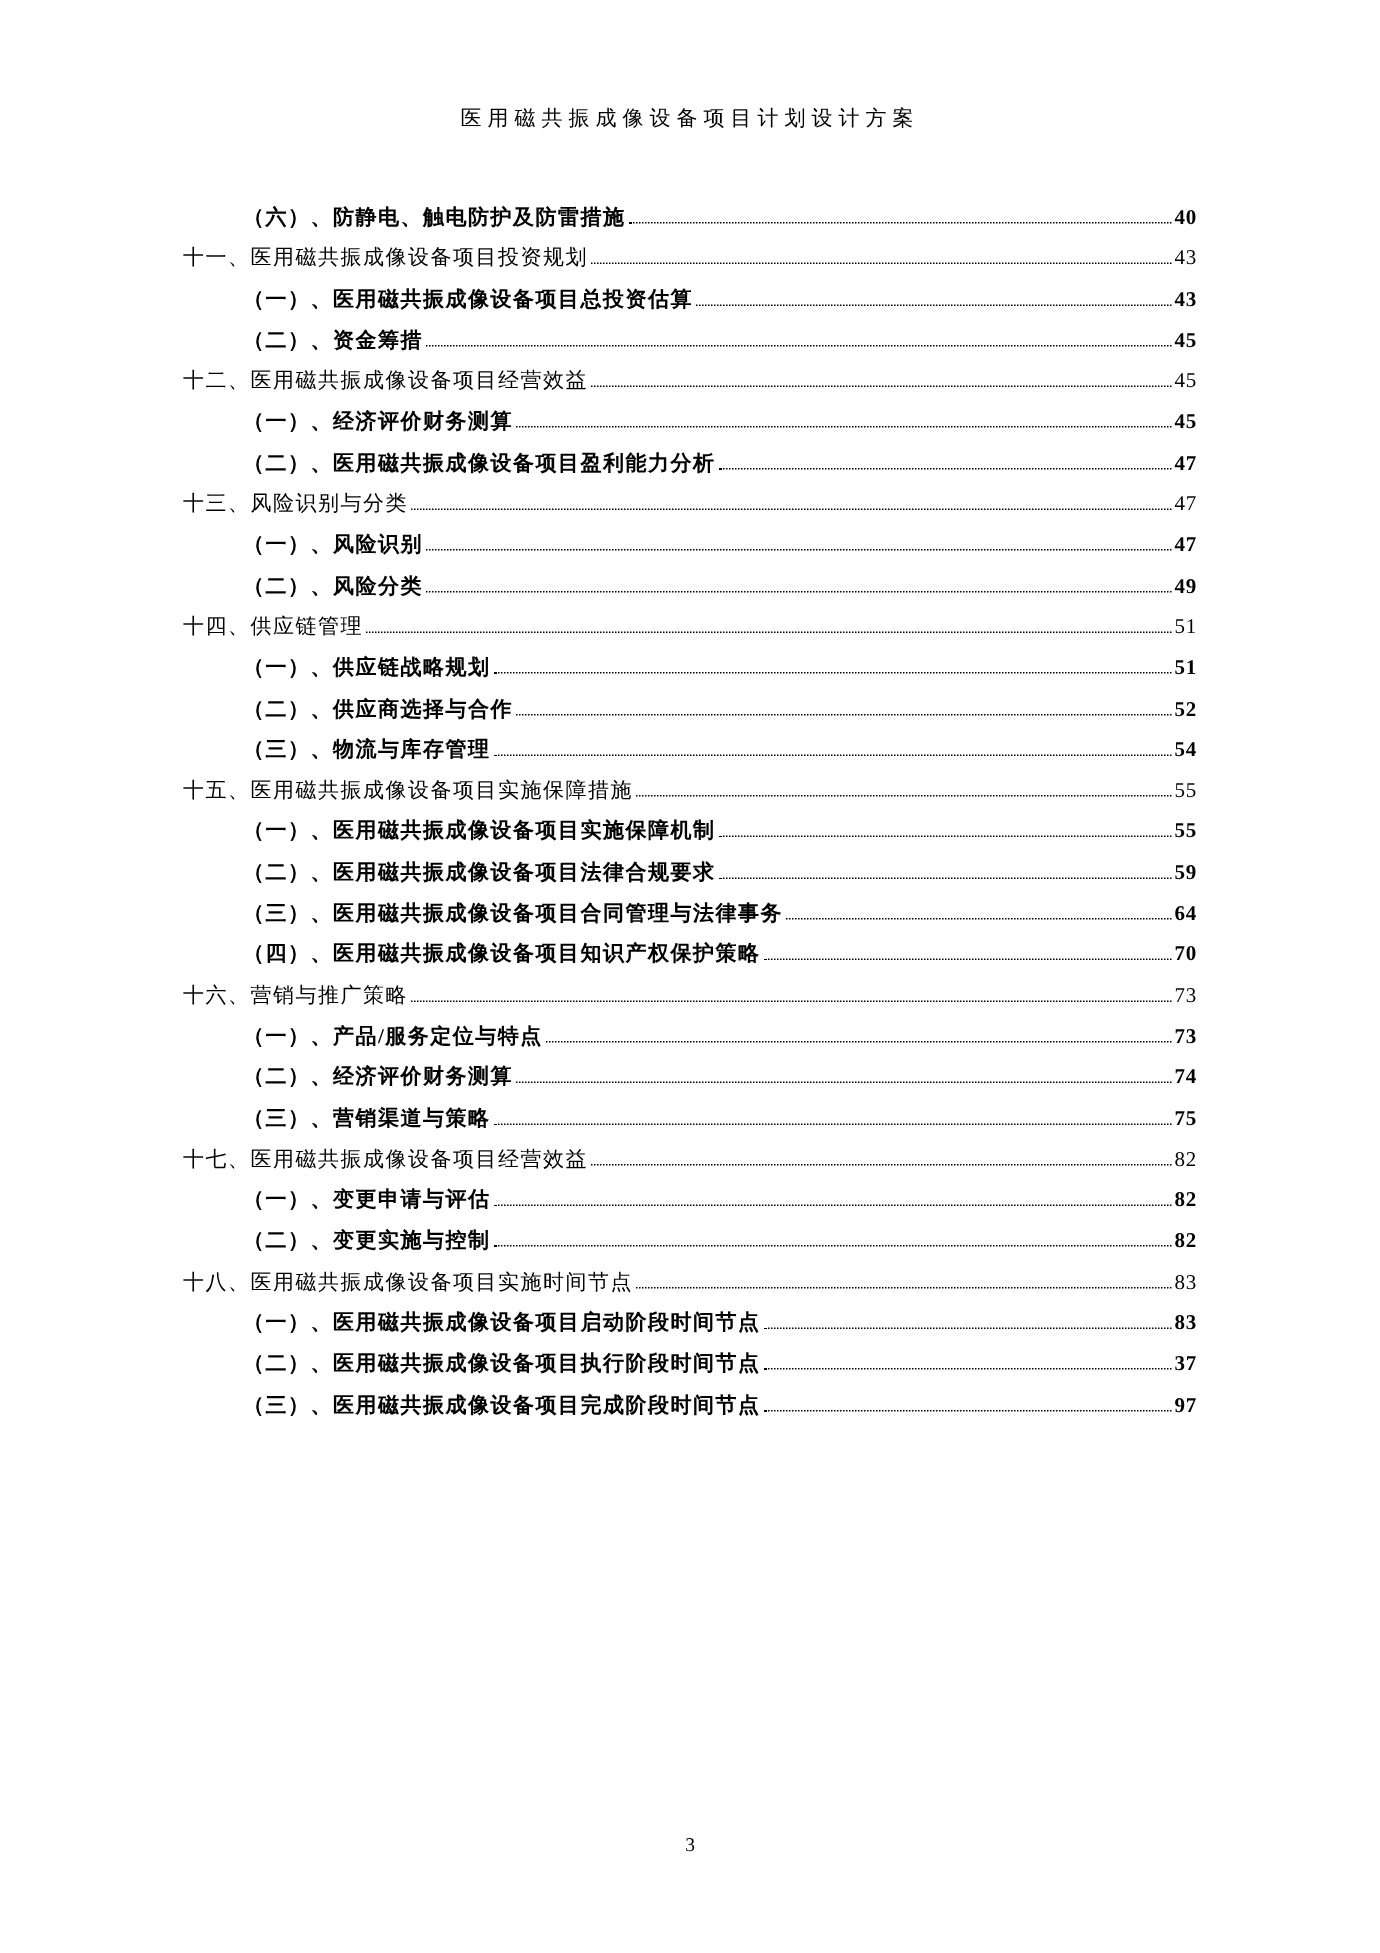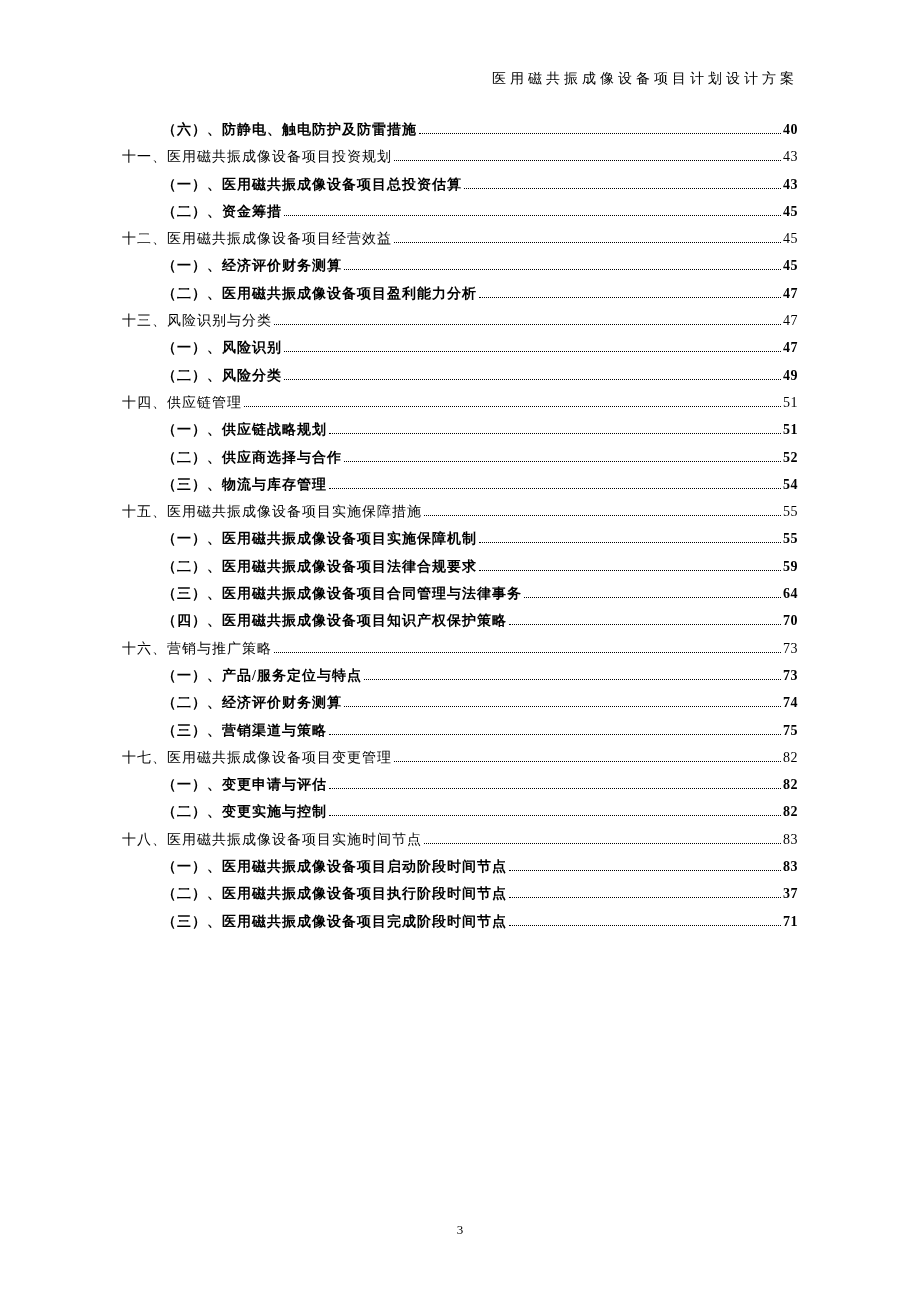--- a/index.html
+++ b/index.html
@@ -12,24 +12,24 @@
       background: #fff;
       width: 920px;
       height: 1302px;
       position: relative;
       color: #000;
     }
     .page {
       padding: 70px 122px 0 122px;
     }
     .header-title {
-      text-align: right;
+      text-align: center;
       font-size: 14px;
       letter-spacing: 4px;
-      margin-bottom: 28px;
+      margin-bottom: 44px;
       color: #000;
     }
     .toc-line {
       display: flex;
       align-items: baseline;
       font-size: 14px;
       line-height: 1.95;
       white-space: nowrap;
     }
     .toc-line.level2 {
@@ -172,21 +172,21 @@
         <span class="toc-label">（二）、经济评价财务测算</span>
         <span class="toc-dots"></span>
         <span class="toc-page">74</span>
       </div>
       <div class="toc-line level2">
         <span class="toc-label">（三）、营销渠道与策略</span>
         <span class="toc-dots"></span>
         <span class="toc-page">75</span>
       </div>
       <div class="toc-line">
-        <span class="toc-label">十七、医用磁共振成像设备项目变更管理</span>
+        <span class="toc-label">十七、医用磁共振成像设备项目经营效益</span>
         <span class="toc-dots"></span>
         <span class="toc-page">82</span>
       </div>
       <div class="toc-line level2">
         <span class="toc-label">（一）、变更申请与评估</span>
         <span class="toc-dots"></span>
         <span class="toc-page">82</span>
       </div>
       <div class="toc-line level2">
         <span class="toc-label">（二）、变更实施与控制</span>
@@ -204,18 +204,18 @@
         <span class="toc-page">83</span>
       </div>
       <div class="toc-line level2">
         <span class="toc-label">（二）、医用磁共振成像设备项目执行阶段时间节点</span>
         <span class="toc-dots"></span>
         <span class="toc-page">37</span>
       </div>
       <div class="toc-line level2">
         <span class="toc-label">（三）、医用磁共振成像设备项目完成阶段时间节点</span>
         <span class="toc-dots"></span>
-        <span class="toc-page">71</span>
+        <span class="toc-page">97</span>
       </div>
     </div>
 </div>
 
 <div class="footer-page">3</div>
 
 </body></html>

